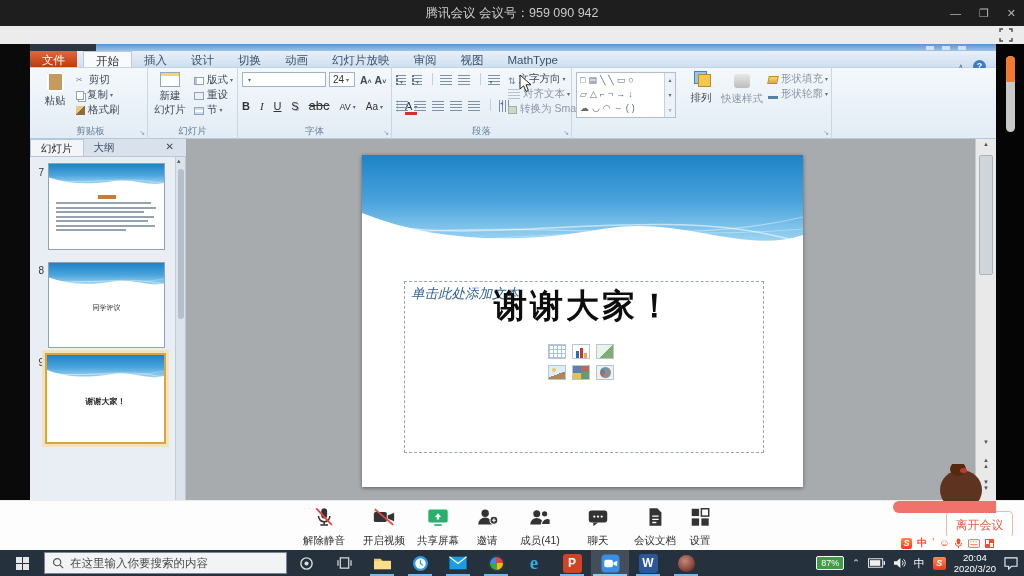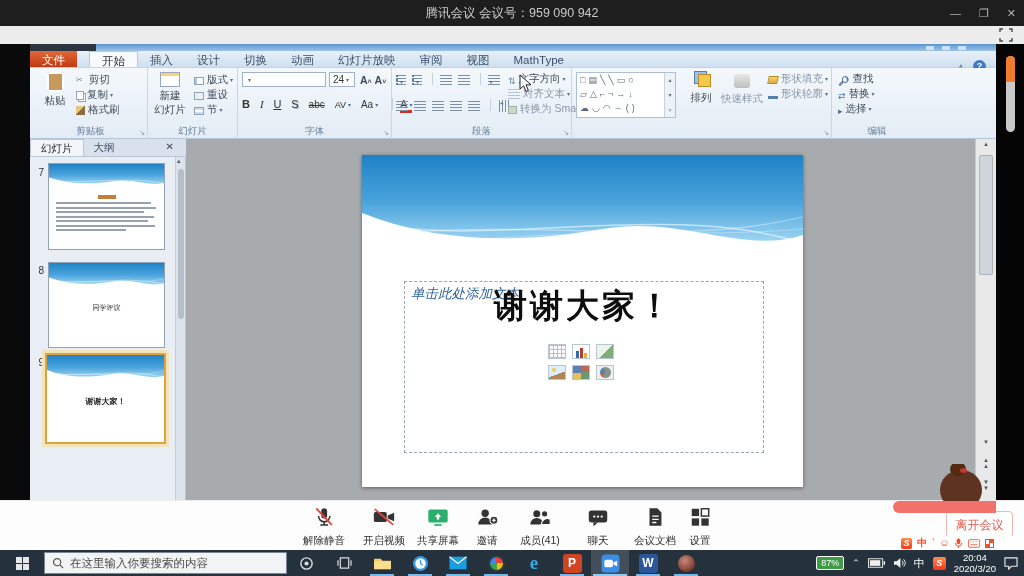--- a/index.html
+++ b/index.html
@@ -23,21 +23,21 @@
 
   
   .ppt { position:absolute; left:30px; top:44px; width:966px; height:456px; background:#edf2f8; }
   .ppt-sliver { position:absolute; left:0; top:0; width:100%; height:7px; background:linear-gradient(#5a94d0,#9dc3e8); }
   .qat { position:absolute; left:0; top:0; width:66px; height:7px; background:#2c3540; }
   .pptctl { position:absolute; right:30px; top:1.5px; display:flex; gap:8px; }
   .pptctl i { width:8px; height:4px; background:#dce9f6; opacity:.85; }
 
   .tabsrow { position:absolute; left:0; top:7px; width:100%; height:17px; background:linear-gradient(#e8f0f9,#cfdff0); border-bottom:1px solid #c3d3e4; display:flex; align-items:stretch; font-size:11.5px; color:#3a5069; }
   .tab { padding:2px 12px 0 12px; line-height:15px; white-space:nowrap; }
-  .tab.file { background:linear-gradient(#e06a3a,#c0390e); color:#fff; margin-right:12px; }
+  .tab.file { background:linear-gradient(#e06a3a,#c0390e); color:#fff; margin-right:6px; }
   .tab.active { background:#f8fbfe; border:1px solid #bccadb; border-bottom:none; color:#2b2b2b; }
   .ribbon-extra { position:absolute; right:10px; top:9px; display:flex; gap:9px; align-items:center; }
   .collapse-btn { color:#5a7590; font-size:9px; }
   .help-btn { width:13px; height:13px; border-radius:50%; background:#3f7ac2; color:#fff; font-size:9px; font-weight:bold; text-align:center; line-height:13px; }
 
   .ribbon { position:absolute; left:0; top:24px; width:100%; height:71px; background:linear-gradient(#f4f8fc,#e3ecf5); border-bottom:1px solid #b6c6d9; font-size:10.5px; color:#3f4b58; }
   .grp { position:absolute; top:0; height:71px; border-right:1px solid #c9d6e4; }
   .glabel { position:absolute; bottom:1px; left:0; width:100%; text-align:center; font-size:9.5px; color:#68809b; }
   .launcher { position:absolute; right:2px; bottom:2px; font-size:7px; color:#7d94ad; }
   .ritem { position:absolute; white-space:nowrap; font-size:10.5px; color:#3f4b58; }
@@ -217,21 +217,21 @@
         <div class="ritem" style="left:4px;top:4px;">
           <span class="fbox car2" style="width:84px;"></span>
           <span class="fbox car2" style="width:26px;"><span>24</span></span>
         </div>
         <div class="ritem" style="left:122px;top:6px;font-weight:bold;">A<span style="font-size:7px;">˄</span>&nbsp;A<span style="font-size:7px;">˅</span></div>
         <div class="ritem" style="left:4px;top:30px;">
           <span class="fl" style="font-weight:bold;">B</span>
           <span class="fl" style="font-style:italic;font-family:'Liberation Serif',serif;">I</span>
           <span class="fl" style="text-decoration:underline;">U</span>
           <span class="fl" style="text-shadow:1px 1px 0 #9ab;">S</span>
-          <span class="fl" style="text-decoration:line-through;font-size:10px;">abc</span>
+          <span class="fl" style="text-decoration:line-through;font-size:13px;">abc</span>
           <span class="fl car2" style="font-size:9px;">AV</span>
           <span class="fl car2" style="font-size:10px;">Aa</span>
           <span class="vsep"></span>
           <span class="fl car2" style="border-bottom:3px solid #d4302a;margin-right:0;">A</span>
         </div>
         <div class="glabel">字体</div>
         <div class="launcher">↘</div>
       </div>
 
       <div class="grp" style="left:362px;width:180px;">
@@ -274,26 +274,20 @@
         <div class="bigbtn" style="left:148px;top:4px;width:44px;color:#8a97a8;">
           <span class="ic ic-sq" style="width:16px;height:14px;background:linear-gradient(#e8e8e8,#bdbdbd);border-radius:3px;display:block;margin:2px auto 4px;"></span>
           <span class="car">快速样式</span>
         </div>
         <div class="ritem car2" style="left:196px;top:4px;color:#8a97a8;"><span class="ic ic-sq" style="width:10px;height:8px;background:linear-gradient(#f7d46a,#e0a93e);border:1px solid #b98c2a;transform:skewX(-12deg);"></span><span>形状填充</span></div>
         <div class="ritem car2" style="left:196px;top:19px;color:#8a97a8;"><span class="ic ic-sq" style="width:10px;height:3px;background:#5580a8;margin-top:4px;"></span><span>形状轮廓</span></div>
         <div class="ritem car2" style="left:196px;top:34px;color:#8a97a8;margin-top:48px;"><span class="ic ic-sq" style="width:9px;height:9px;border-radius:50%;background:radial-gradient(circle at 35% 35%,#dfe8f0,#8fa3b5);"></span><span>形状效果</span></div>
         <div class="launcher">↘</div>
       </div>
 
-      <div class="grp" style="left:802px;width:90px;border-right:none;">
-        <div class="ritem" style="left:6px;top:4px;"><span class="ic" style="color:#31548a;font-weight:bold;font-size:9px;">🔎︎</span><span>查找</span></div>
-        <div class="ritem car2" style="left:6px;top:19px;"><span class="ic" style="color:#4a7ab5;font-size:9px;">⇄</span><span>替换</span></div>
-        <div class="ritem car2" style="left:6px;top:34px;"><span class="ic" style="color:#55708c;font-size:9px;">▸</span><span>选择</span></div>
-        <div class="glabel">编辑</div>
-      </div>
     </div>
 
     <div class="pptbody">
 
       <div class="panel">
         <div class="panel-tabs">
           <div class="ptab active">幻灯片</div>
           <div class="ptab">大纲</div>
           <div class="pclose">✕</div>
         </div>

